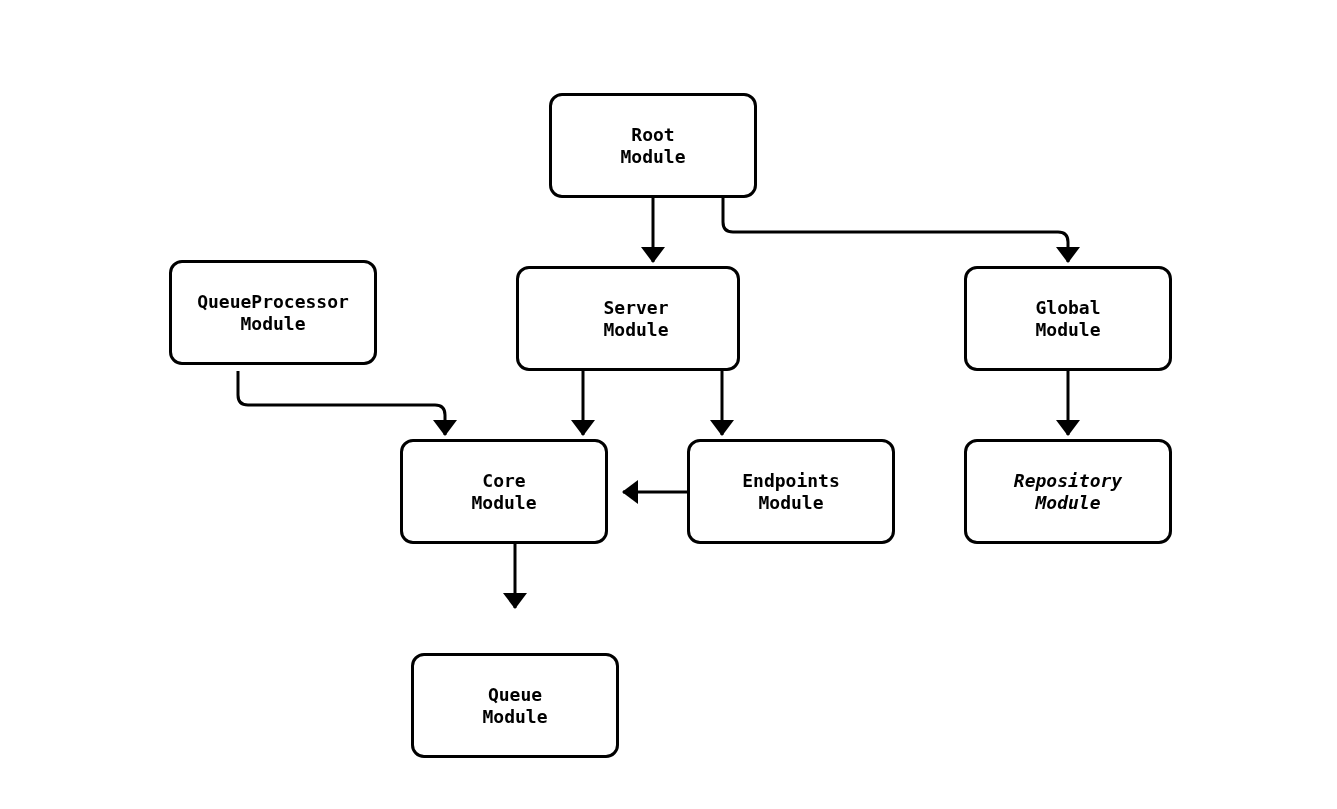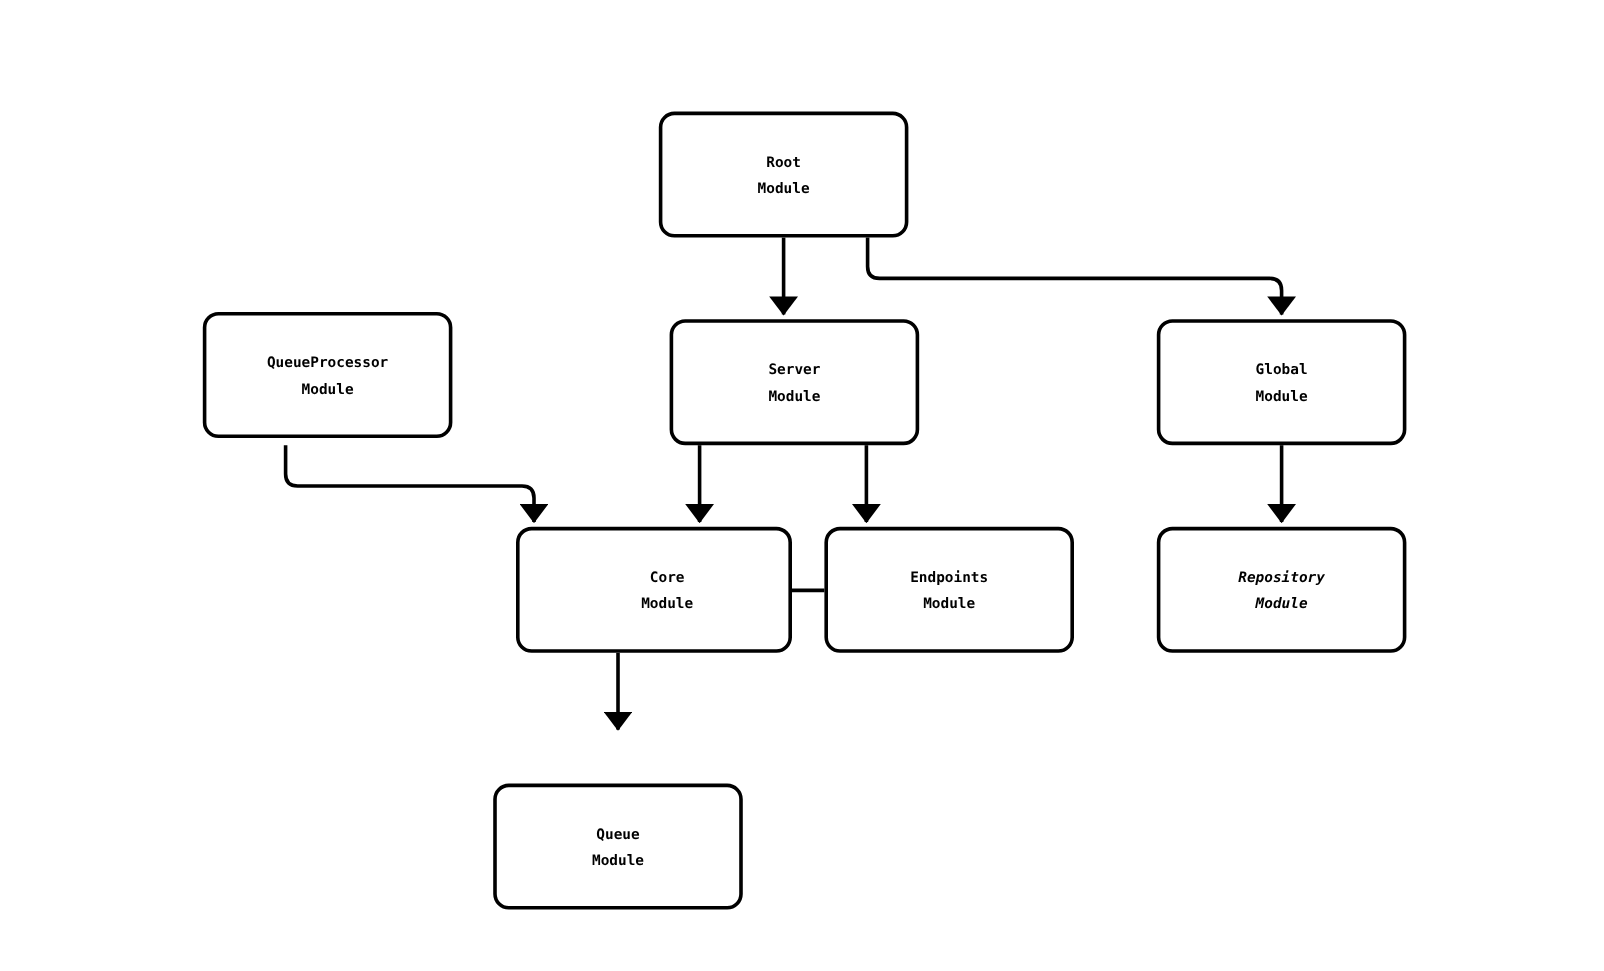--- a/index.html
+++ b/index.html
@@ -14,29 +14,29 @@
   svg.edges path{fill:none;stroke:#000000;stroke-width:3px;}
   .node{
     position:absolute;
     width:202px;height:99px;
     border:3px solid #000000;
     border-radius:13px;
     background:#ffffff;
     display:flex;align-items:center;justify-content:center;
     text-align:center;
     font-weight:bold;
-    font-size:12px;line-height:22px;
+    font-size:18px;line-height:22px;
     color:#000000;
     white-space:pre-line;
   }
   #n-root{left:549px;top:93px;}
-  #n-server{left:558px;top:266px;}
+  #n-server{left:516px;top:266px;padding-left:16px;}
   #n-queueprocessor{left:133px;top:260px;margin-left:36px;}
   #n-global{left:964px;top:266px;}
-  #n-core{left:430px;top:439px;padding-left:22px;}
+  #n-core{left:400px;top:439px;}
   #n-endpoints{left:687px;top:439px;}
   #n-repository{left:964px;top:439px;font-style:italic;}
   #n-queue{left:411px;top:612px;margin-top:41px;}
 </style>
 </head>
 <body>
 
 <div class="canvas">
 
   <svg class="edges" width="1337" height="809" viewBox="0 0 1337 809">

